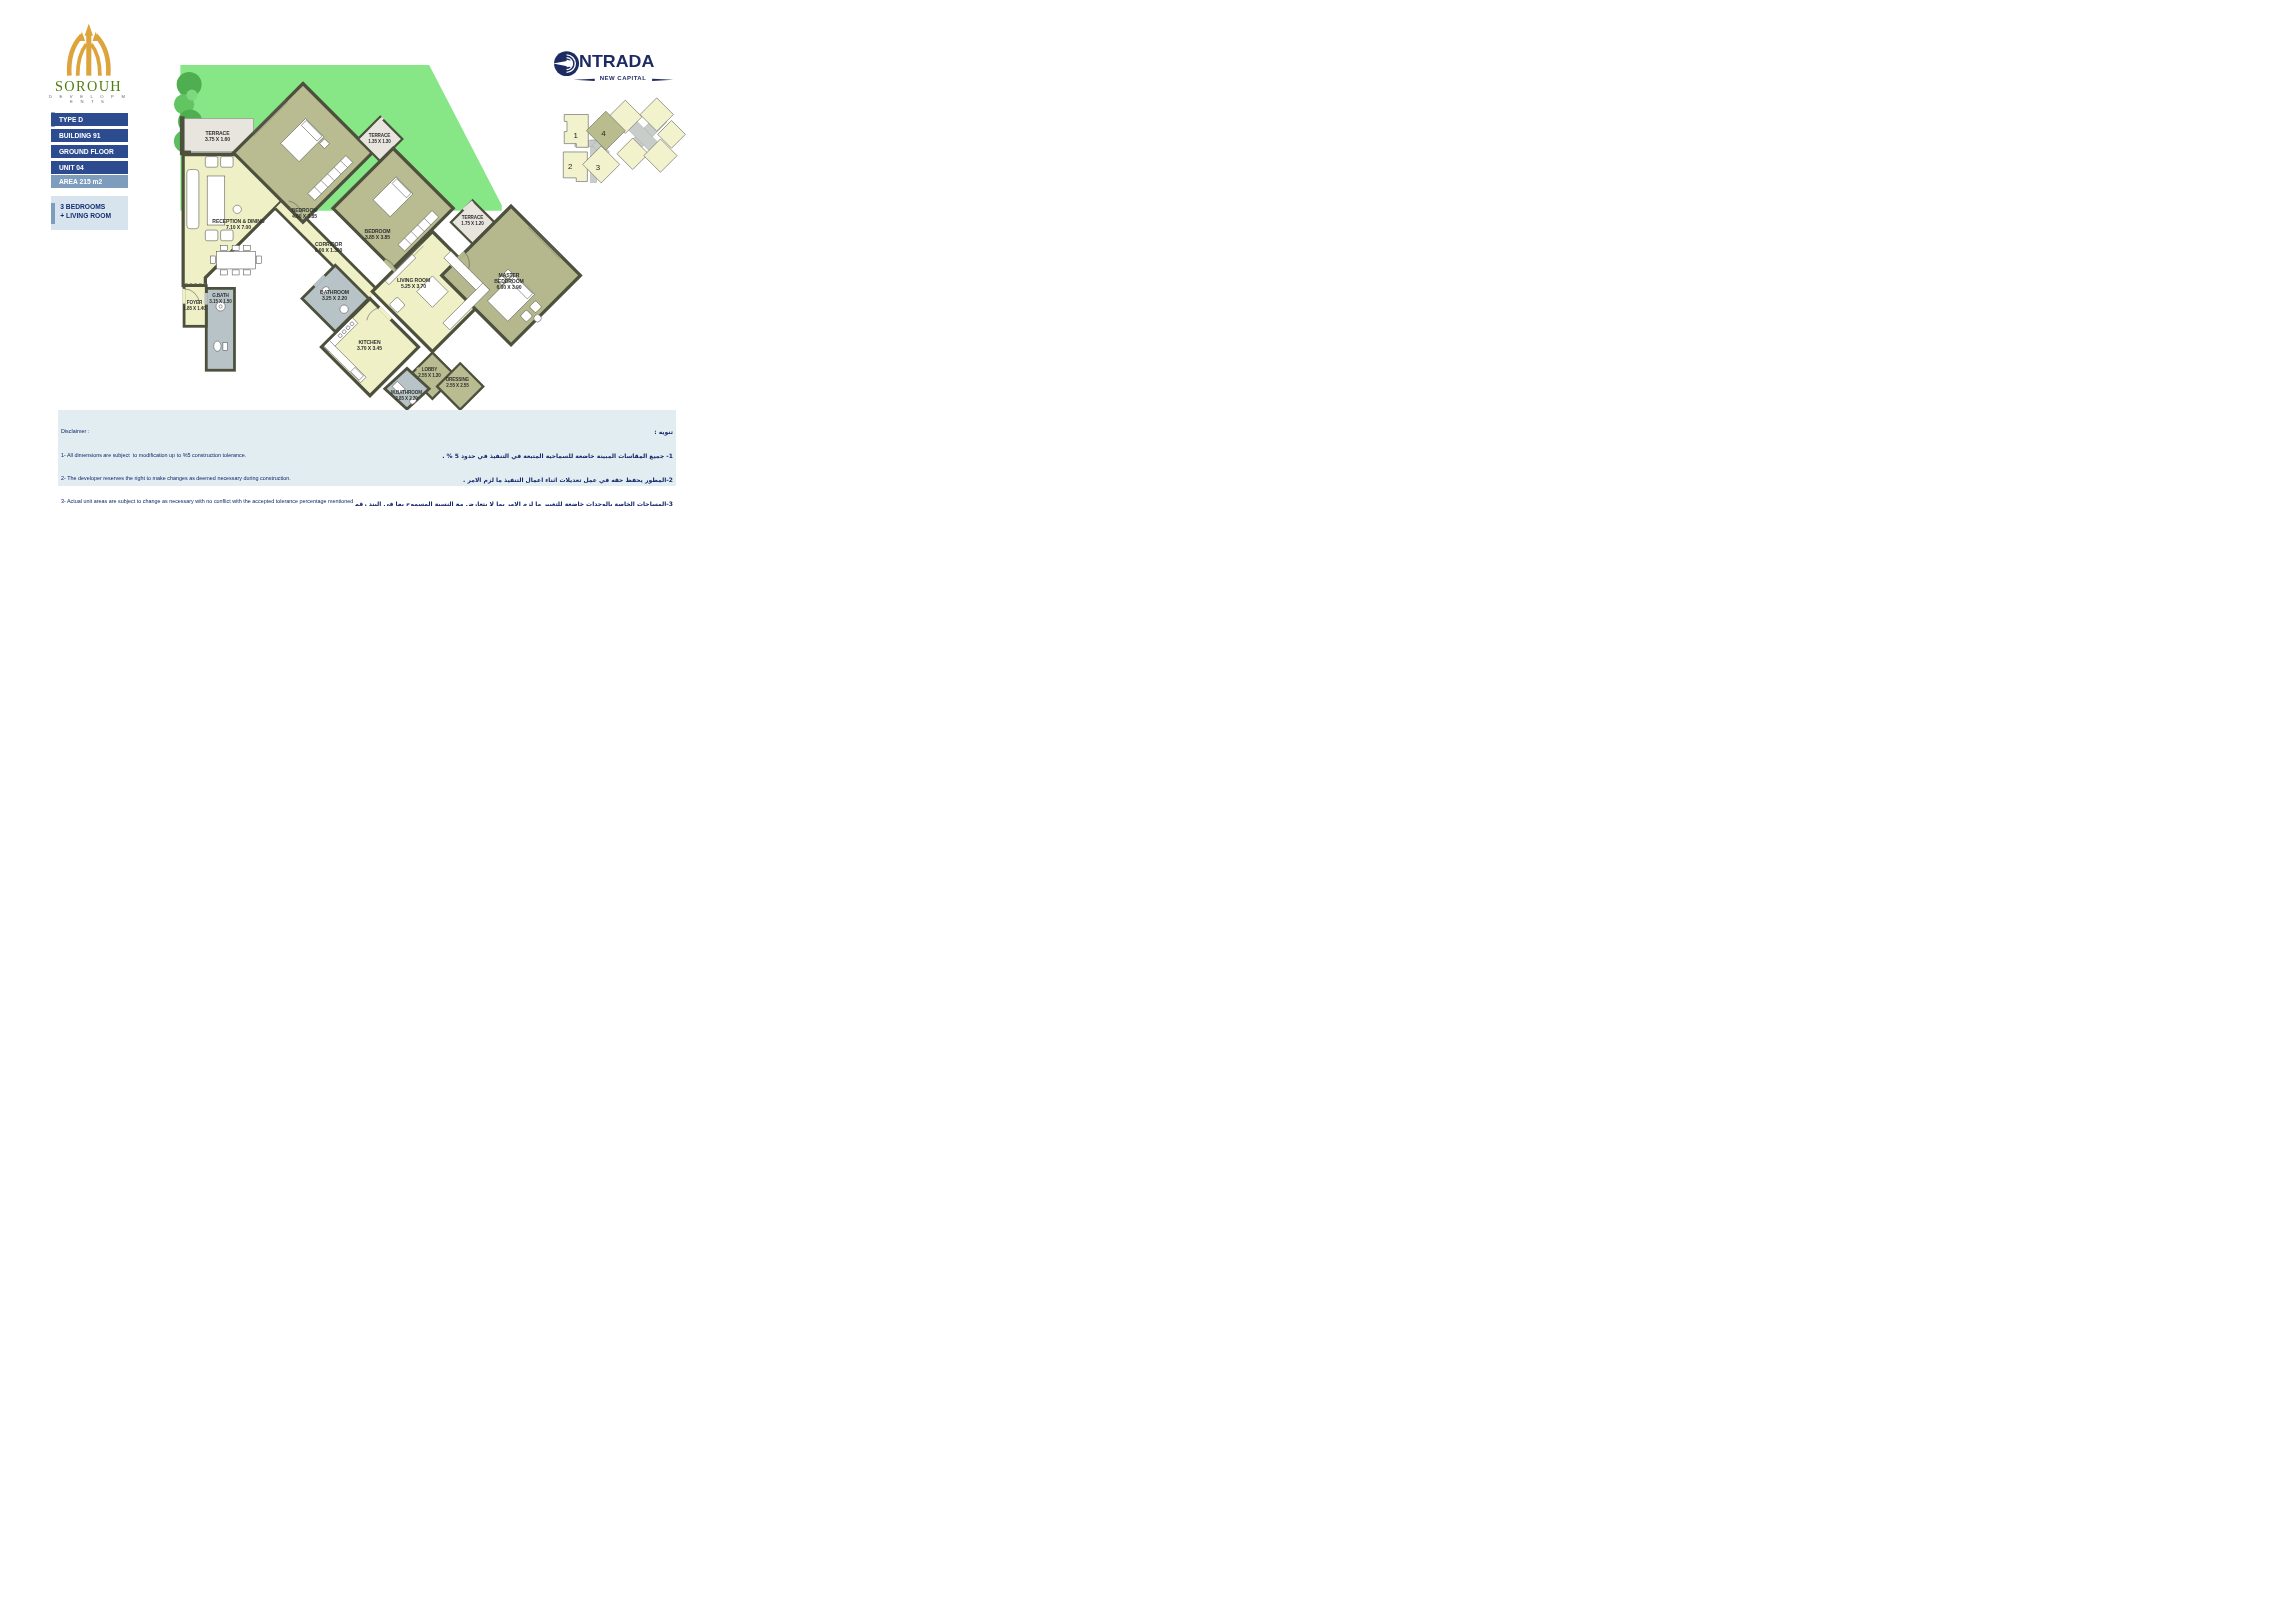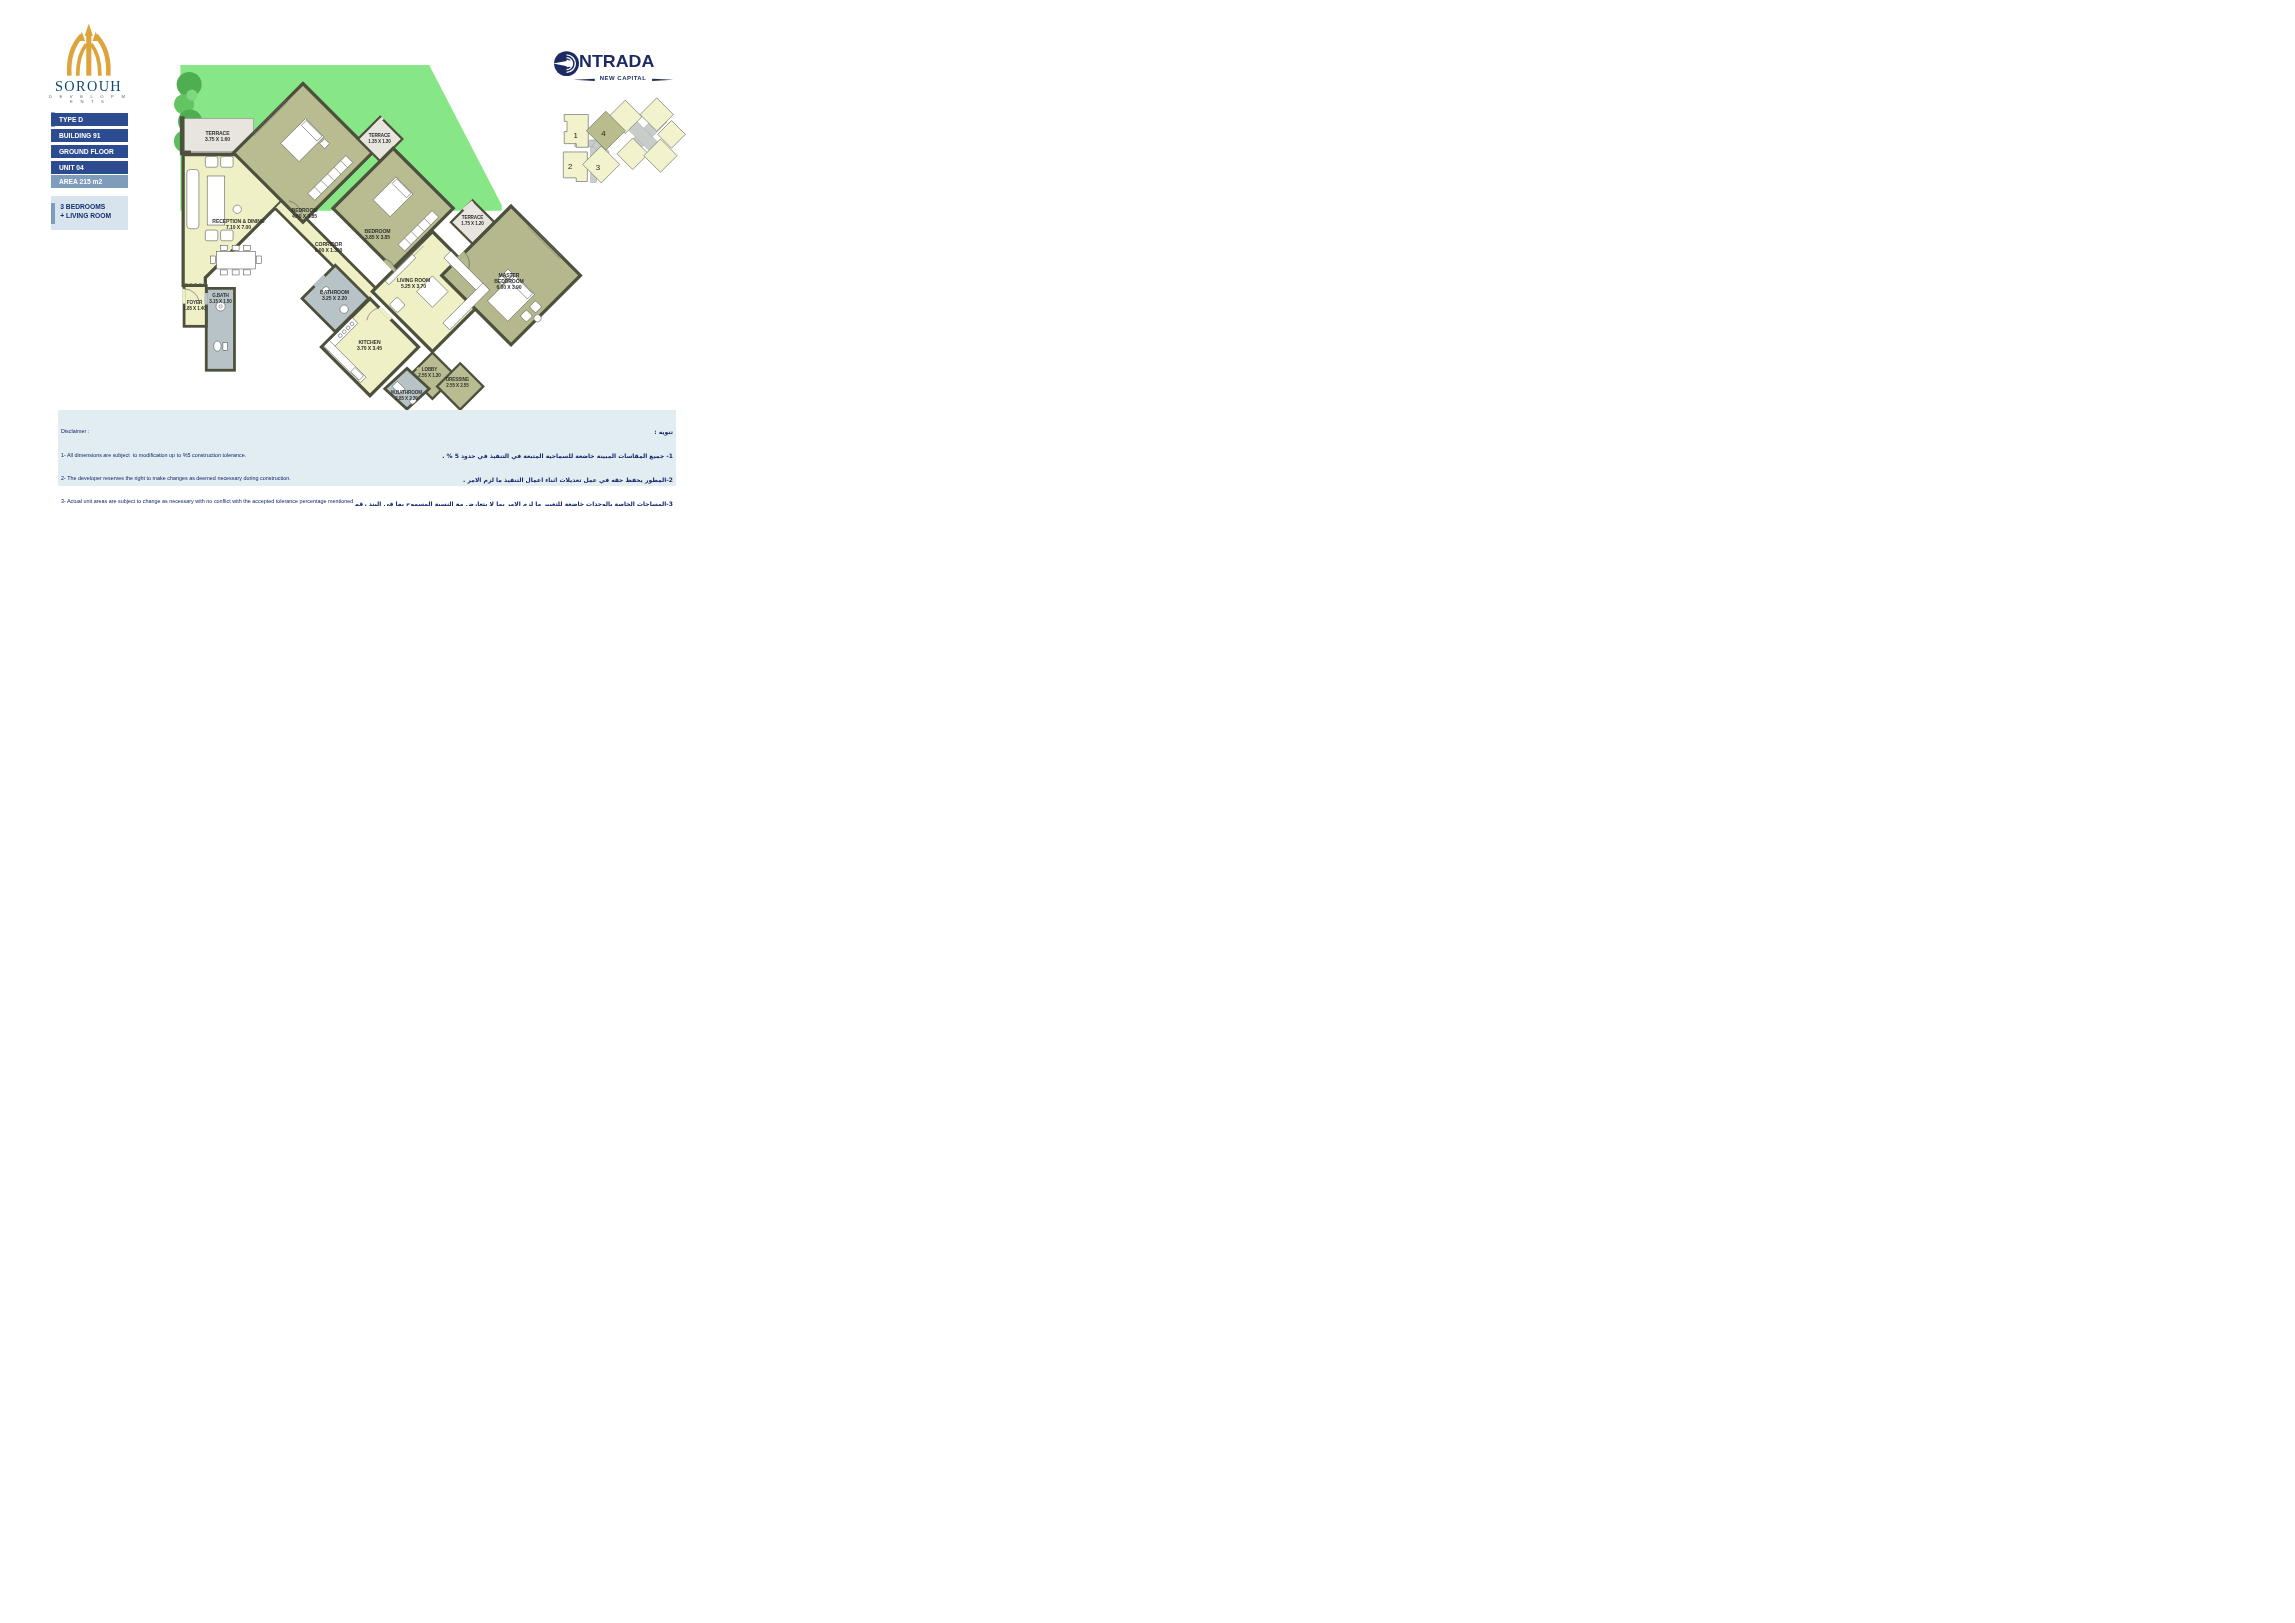--- a/index.html
+++ b/index.html
@@ -3,21 +3,21 @@
 <meta charset="utf-8">
 <style>
   html,body{margin:0;padding:0;background:#fff;}
   .page{position:relative;width:715px;height:506px;background:#fff;overflow:hidden;
         font-family:"Liberation Sans",sans-serif;}
   .abs{position:absolute;}
   svg text{font-family:"Liberation Sans",sans-serif;}
 
   
   .dev-name{left:44px;top:78px;width:89px;text-align:center;
-    font-family:"Liberation Serif",serif;font-size:14.3px;letter-spacing:1.4px;color:#0c4a6e;}
+    font-family:"Liberation Serif",serif;font-size:14.3px;letter-spacing:1.4px;color:#4d7c0f;}
   .dev-sub{left:44px;top:94px;width:89px;text-align:center;
     font-size:4.2px;letter-spacing:3.2px;color:#5d6a77;}
 
   
   .proj-name{left:579px;top:52px;width:102px;
     font-size:17px;font-weight:bold;letter-spacing:0px;color:#1d2b63;transform:scaleX(1.05);transform-origin:left;}
   .proj-tag{left:593px;top:75px;width:60px;text-align:center;
     font-size:6px;font-weight:bold;letter-spacing:0.5px;color:#1d2b63;}
 
   

